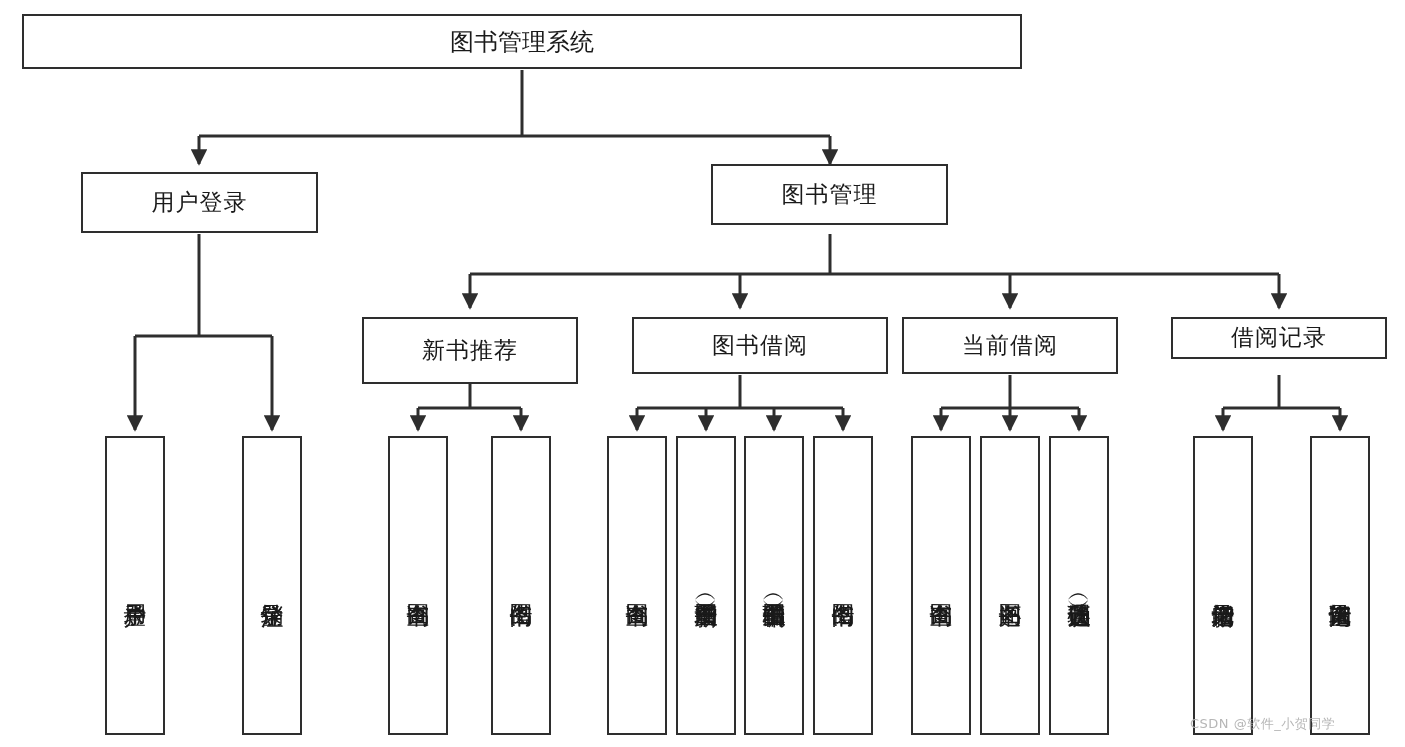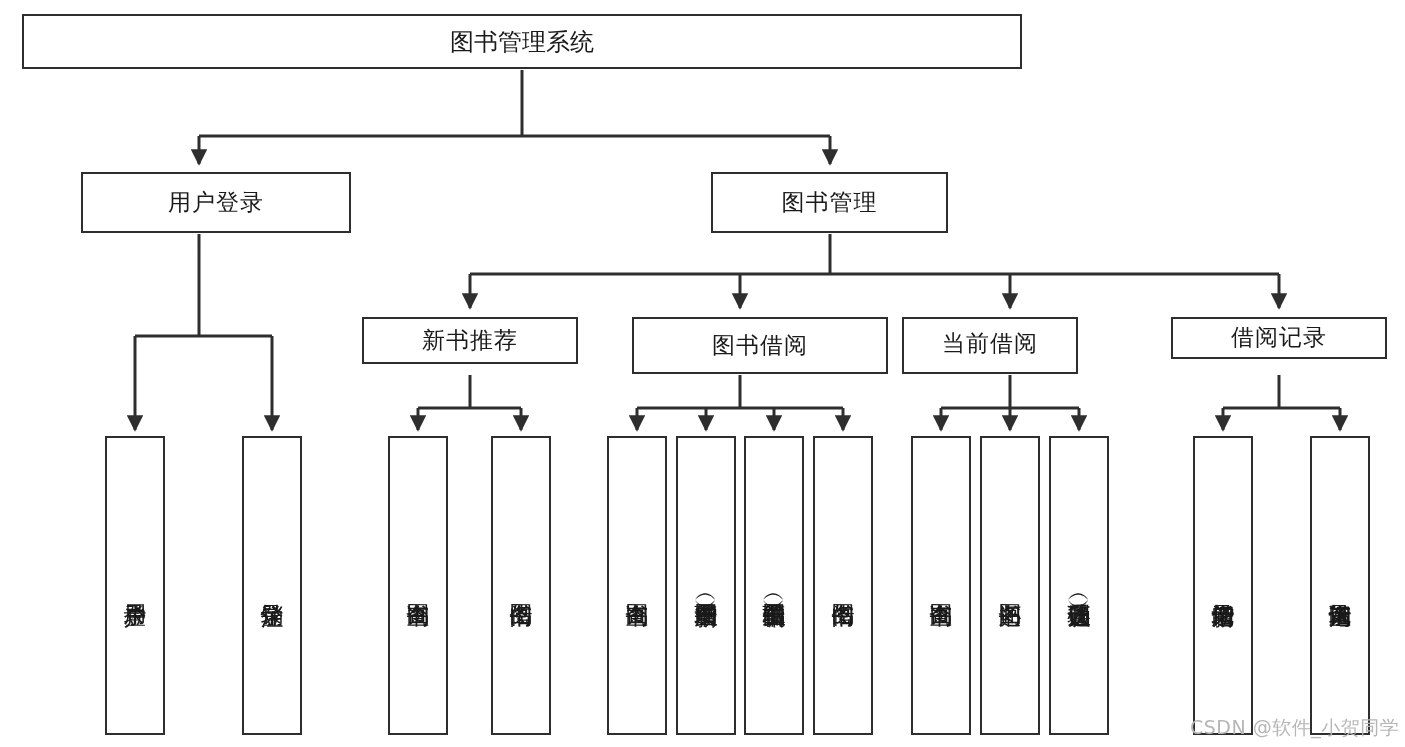--- a/index.html
+++ b/index.html
@@ -52,21 +52,21 @@
   }
   .vlabel {
     writing-mode: vertical-rl;
     text-orientation: upright;
     white-space: nowrap;
     text-align: center;
     display: block;
   }
   .watermark {
     position: absolute;
-    font-size: 19px;
+    font-size: 13px;
     color: #b6b6b6;
     letter-spacing: 0.5px;
     white-space: nowrap;
   }
 </style>
 </head>
 <body>
 
 <div id="canvas">
 
@@ -115,26 +115,26 @@
 
       <path d="M 1279 375 L 1279 408"></path>
       <path d="M 1223 408 L 1340 408"></path>
       <path d="M 1223 408 L 1223 430" marker-end="url(#arrow)"></path>
       <path d="M 1340 408 L 1340 430" marker-end="url(#arrow)"></path>
     </g>
   </svg>
 
   <div class="node root" style="left:22px; top:14px; width:1000px; height:55px;">图书管理系统</div>
 
-  <div class="node h" style="left:81px; top:172px; width:270px; height:61px;">用户登录</div>
-  <div class="node h" style="left:711px; top:172px; width:237px; height:61px;">图书管理</div>
+  <div class="node h" style="left:81px; top:172px; width:237px; height:61px;">用户登录</div>
+  <div class="node h" style="left:711px; top:164px; width:237px; height:61px;">图书管理</div>
 
-  <div class="node h" style="left:362px; top:317px; width:216px; height:47px;">新书推荐</div>
+  <div class="node h" style="left:362px; top:317px; width:216px; height:67px;">新书推荐</div>
   <div class="node h" style="left:632px; top:317px; width:256px; height:57px;">图书借阅</div>
-  <div class="node h" style="left:902px; top:317px; width:176px; height:57px;font-family:Liberation Mono, monospace;">当前借阅</div>
+  <div class="node h" style="left:902px; top:317px; width:216px; height:57px;">当前借阅</div>
   <div class="node h" style="left:1171px; top:317px; width:216px; height:42px;">借阅记录</div>
 
   <div class="node leaf" style="left:105px; top:436px; width:60px; height:299px;">
     <span class="vlabel">用户登录</span>
   </div>
   <div class="node leaf" style="left:242px; top:436px; width:60px; height:299px;">
     <span class="vlabel">注销登录</span>
   </div>
 
   <div class="node leaf" style="left:388px; top:436px; width:60px; height:299px;">

